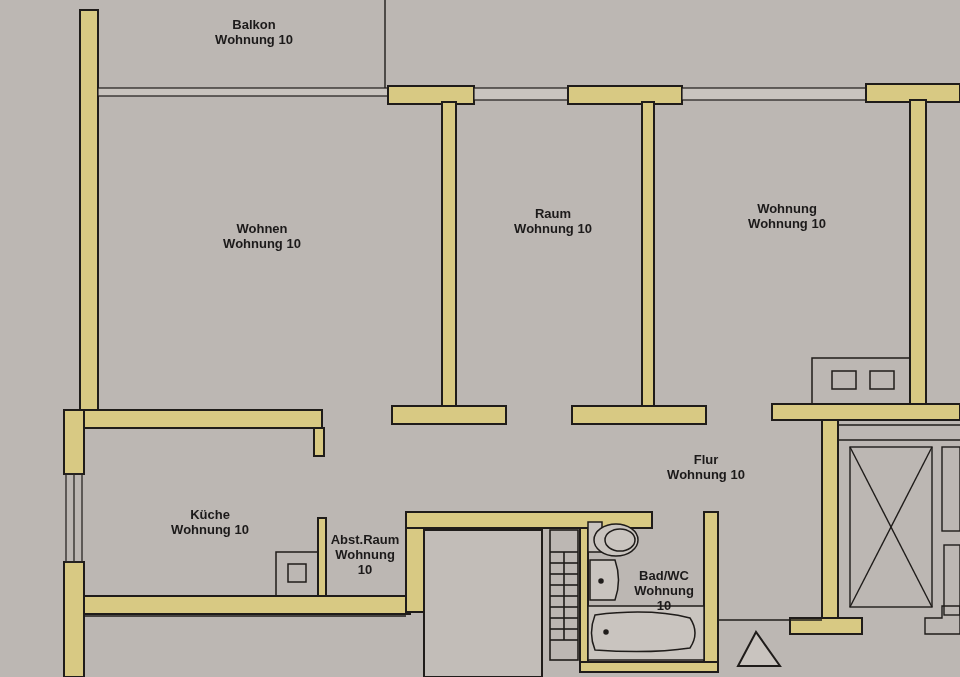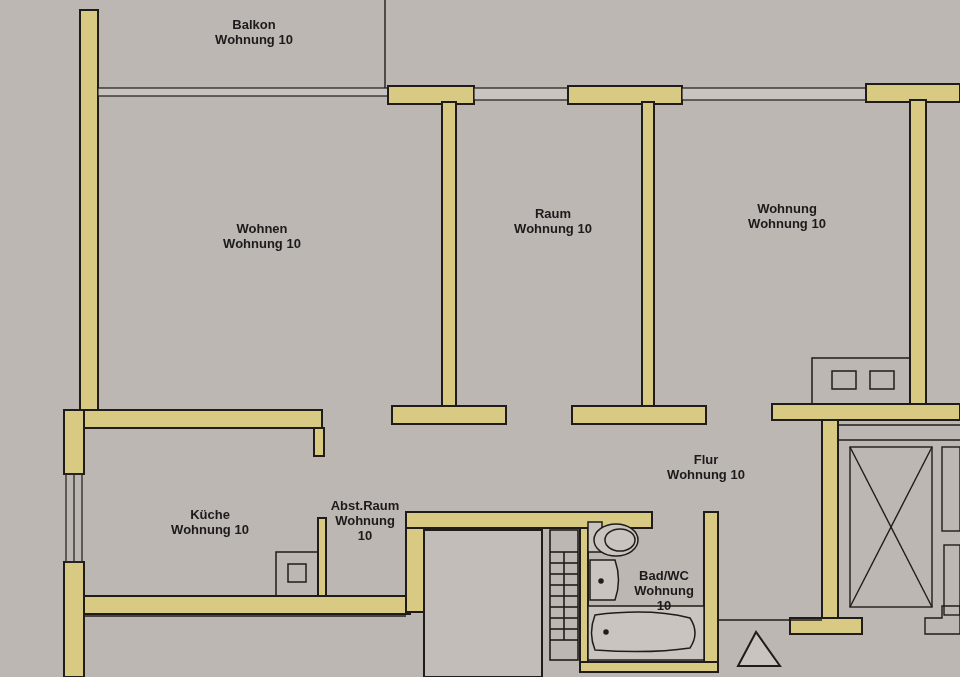--- a/index.html
+++ b/index.html
@@ -147,21 +147,21 @@
   <span>Wohnung 10</span>
 </div>
 <div class="label" style="left:787px; top:201px;">
   <span>Wohnung</span>
   <span>Wohnung 10</span>
 </div>
 <div class="label" style="left:210px; top:507px;">
   <span>Küche</span>
   <span>Wohnung 10</span>
 </div>
-<div class="label" style="left:365px; top:498px;">
+<div class="label" style="left:365px; top:532px;">
   <span>Abst.Raum</span>
   <span>Wohnung</span>
   <span>10</span>
 </div>
 <div class="label" style="left:706px; top:452px;">
   <span>Flur</span>
   <span>Wohnung 10</span>
 </div>
 <div class="label" style="left:664px; top:556px;margin-top:12px;">
   <span>Bad/WC</span>

